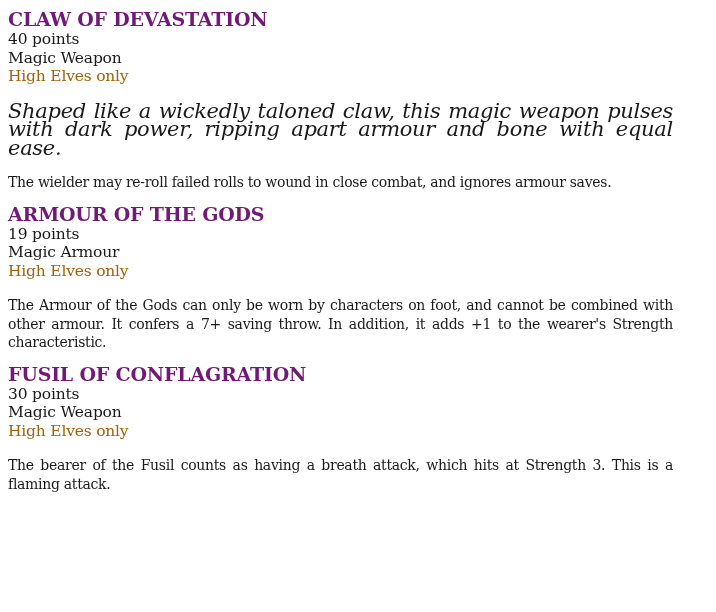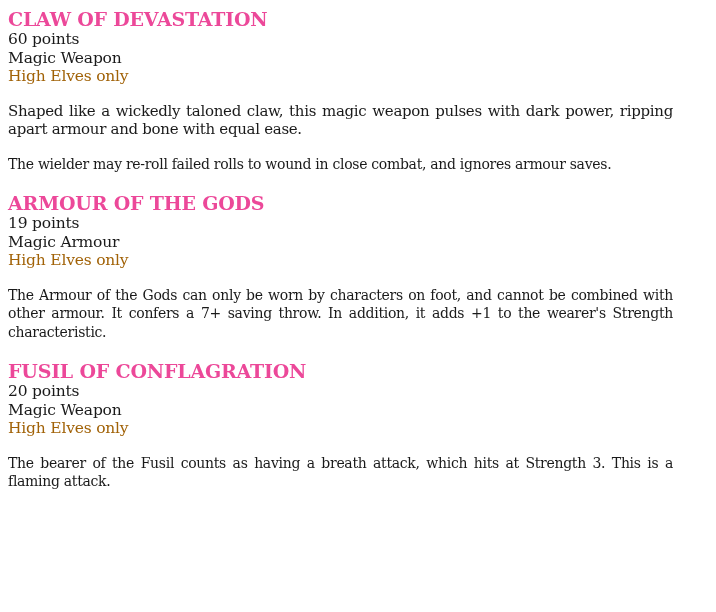--- a/index.html
+++ b/index.html
@@ -6,58 +6,58 @@
   body {
     width: 716px; height: 612px; overflow: hidden;
     font-family: "DejaVu Serif", "Liberation Serif", serif;
     color: #1a1a1a;
   }
   .page { padding: 6px 43px 0 8px; }
   .item { margin: 0; }
   .item h2 {
     font-family: "DejaVu Serif", serif;
     font-weight: bold; font-size: 19px; line-height: 22px;
-    margin: 0; padding-top: 2px; color: #ec4899;
+    margin: 0; padding-top: 2px; color: #701a75;
     letter-spacing: -0.2px;
   }
   .meta { font-size: 15.5px; line-height: 18.5px; margin: 0; letter-spacing: -0.2px; }
   .meta.army { color: #a16207; }
   .flavor {
-    font-size: 15px; line-height: 18.5px;
+    font-style: italic; font-size: 21px; line-height: 18.5px;
     margin: 16px 0 0 0; text-align: justify; letter-spacing: -0.3px;
   }
   .rules {
     font-size: 14px; line-height: 18.5px;
     margin: 16px 0 0 0; text-align: justify; letter-spacing: -0.3px;
   }
-  .item + .item { margin-top: 17px; }
+  .item + .item { margin-top: 9px; }
 </style>
 </head>
 <body>
 
 <div class="page">
 
   <div class="item">
     <h2>CLAW OF DEVASTATION</h2>
-    <p class="meta">60 points</p>
+    <p class="meta">40 points</p>
     <p class="meta">Magic Weapon</p>
     <p class="meta army">High Elves only</p>
     <p class="flavor">Shaped like a wickedly taloned claw, this magic weapon pulses with dark power, ripping apart armour and bone with equal ease.</p>
     <p class="rules">The wielder may re-roll failed rolls to wound in close combat, and ignores armour saves.</p>
   </div>
 
   <div class="item">
     <h2>ARMOUR OF THE GODS</h2>
     <p class="meta">19 points</p>
     <p class="meta">Magic Armour</p>
     <p class="meta army">High Elves only</p>
     <p class="rules">The Armour of the Gods can only be worn by characters on foot, and cannot be combined with other armour. It confers a 7+ saving throw. In addition, it adds +1 to the wearer's Strength characteristic.</p>
   </div>
 
   <div class="item">
     <h2>FUSIL OF CONFLAGRATION</h2>
-    <p class="meta">20 points</p>
+    <p class="meta">30 points</p>
     <p class="meta">Magic Weapon</p>
     <p class="meta army">High Elves only</p>
     <p class="rules">The bearer of the Fusil counts as having a breath attack, which hits at Strength 3. This is a flaming attack.</p>
   </div>
 
 </div>
 
 </body></html>

